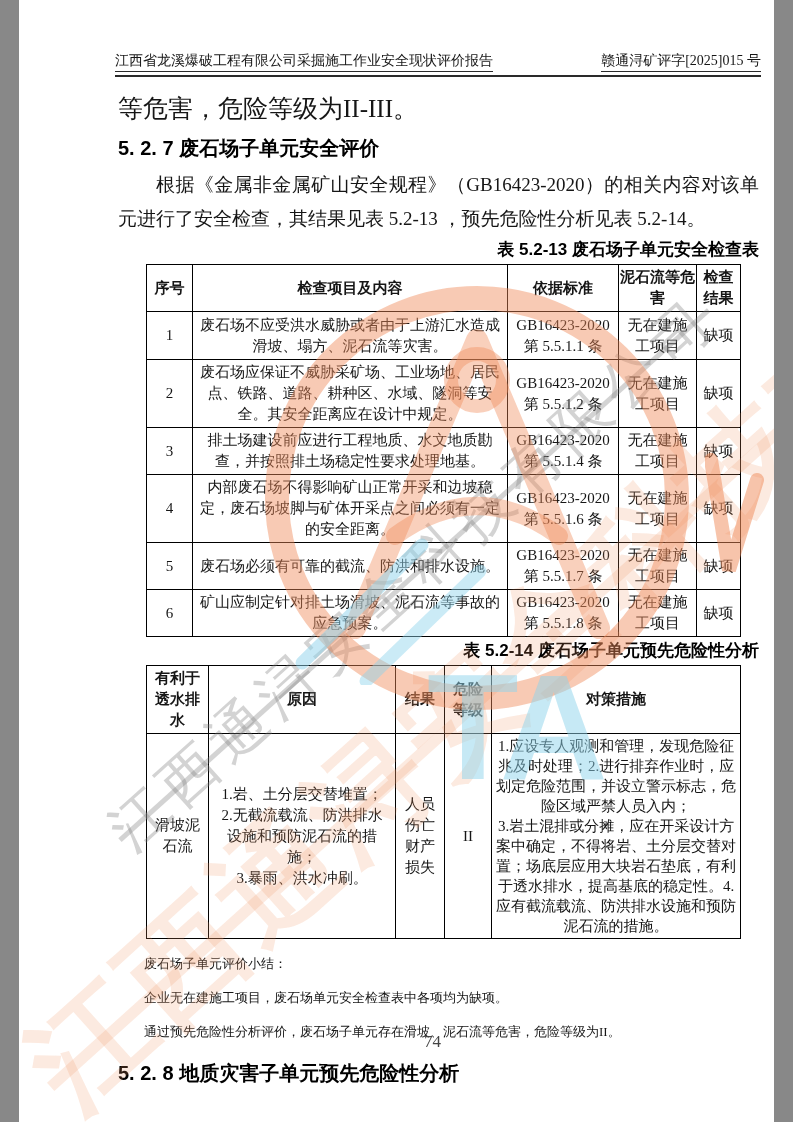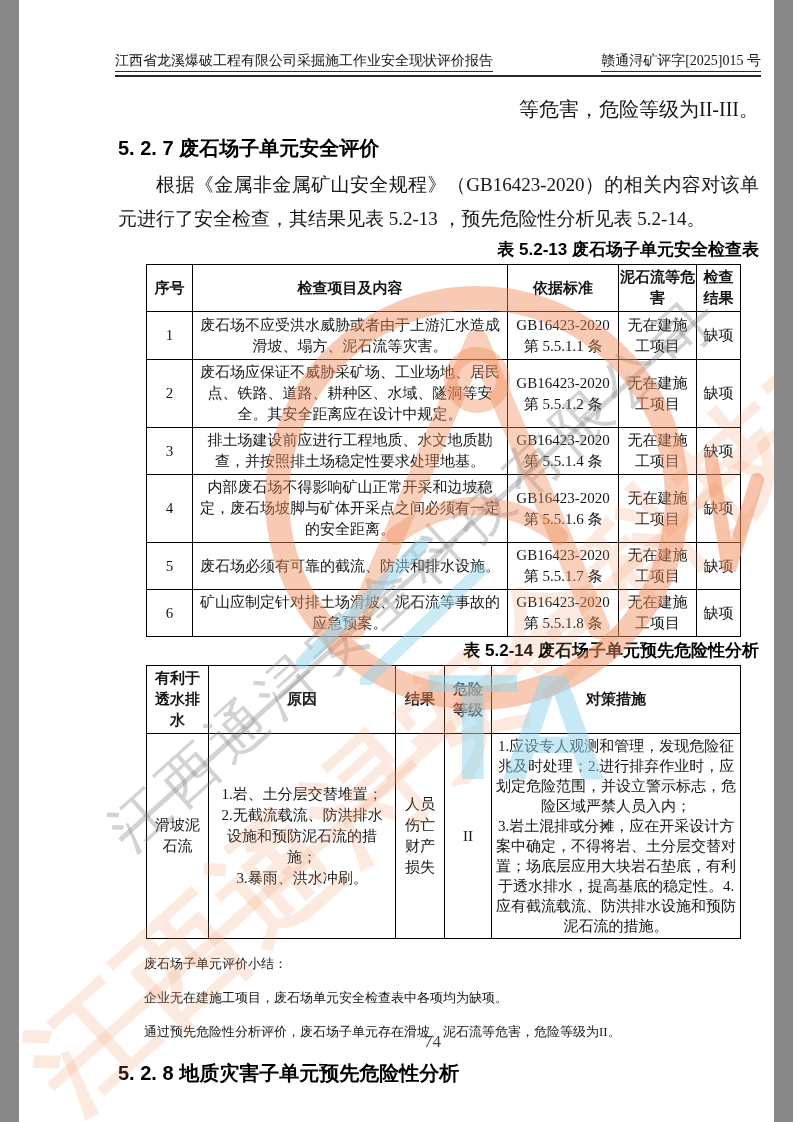--- a/index.html
+++ b/index.html
@@ -13,21 +13,21 @@
   .doc-header{
     position:absolute;top:52px;left:96px;width:646px;
     display:flex;justify-content:space-between;align-items:flex-end;
     border-bottom:2px solid #2a2a2a;padding-bottom:3px;
     font-size:14px;line-height:18px;white-space:nowrap;
   }
   .doc-header span{border-bottom:1px solid #2a2a2a;padding-bottom:1px;}
   
   .content{position:absolute;top:90px;left:99px;width:641px;z-index:1;}
   p{margin:0;}
-  .lead{font-size:20px;line-height:30px;margin-top:4px;text-align:right;}
+  .lead{font-size:25px;line-height:30px;margin-top:4px;}
   .sec-heading{
     font-family:"Liberation Sans","DejaVu Sans",sans-serif;
     font-weight:bold;font-size:20px;line-height:26px;margin:11px 0 7px;color:#000;
   }
   .para{font-size:19px;line-height:34px;text-indent:2em;text-align:justify;}
   .tbl-title{
     font-family:"Liberation Sans","DejaVu Sans",sans-serif;
     font-weight:bold;font-size:17px;line-height:22px;text-align:right;margin:3px 0 3px;color:#000;
   }
   table{border-collapse:collapse;table-layout:fixed;margin-left:28px;width:594px;

